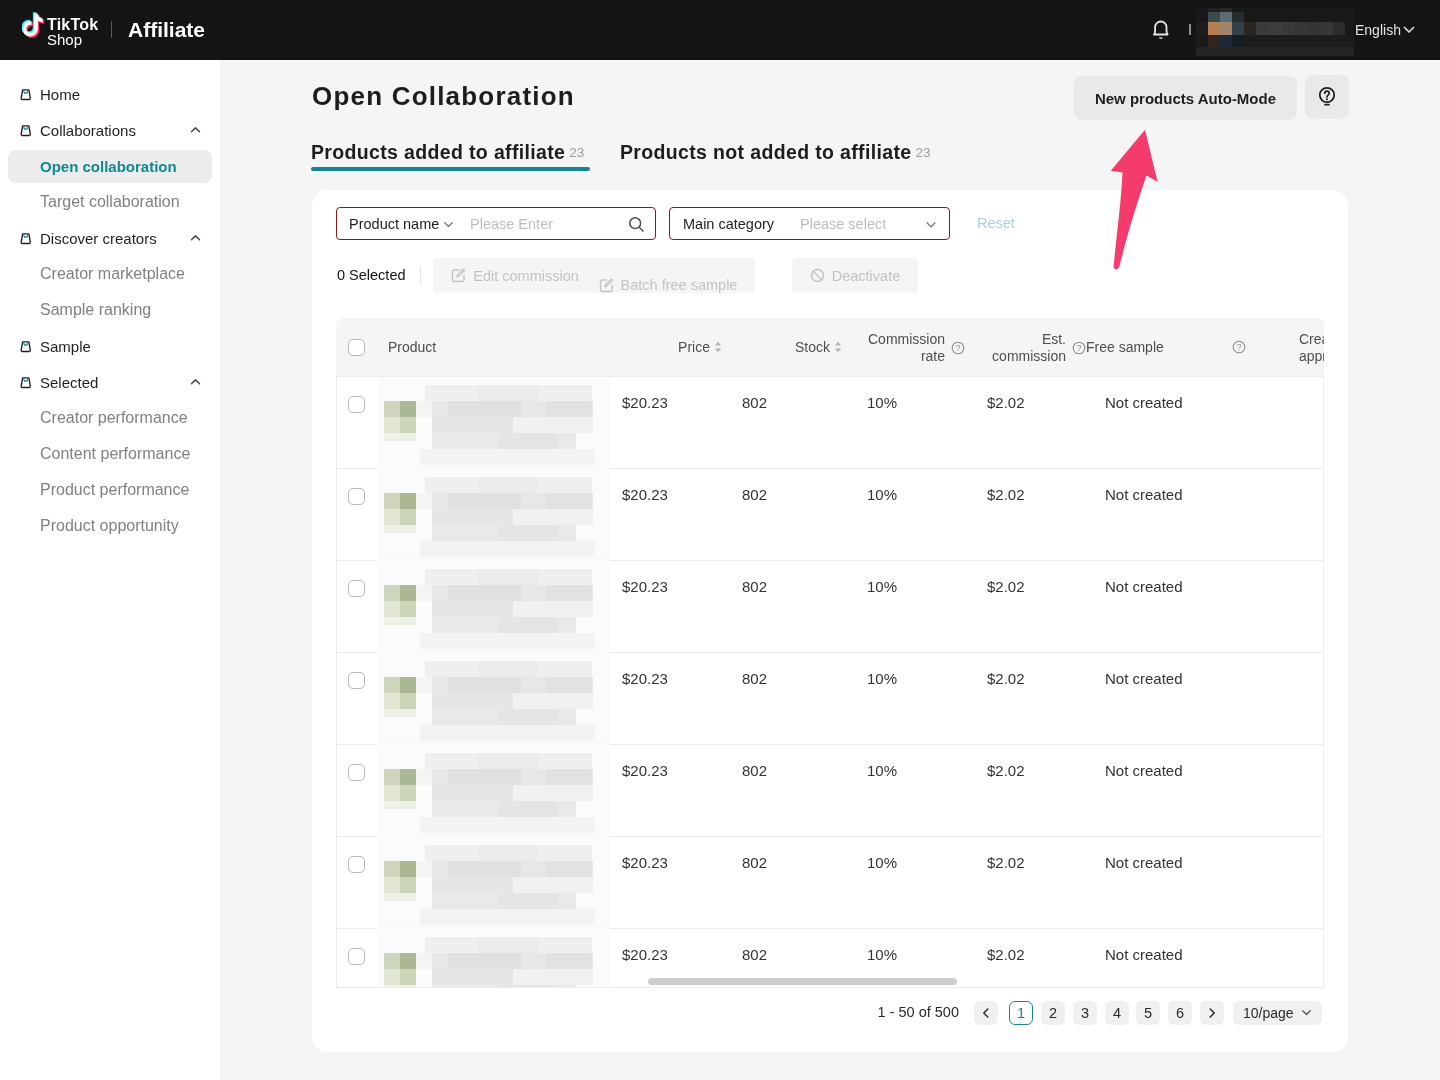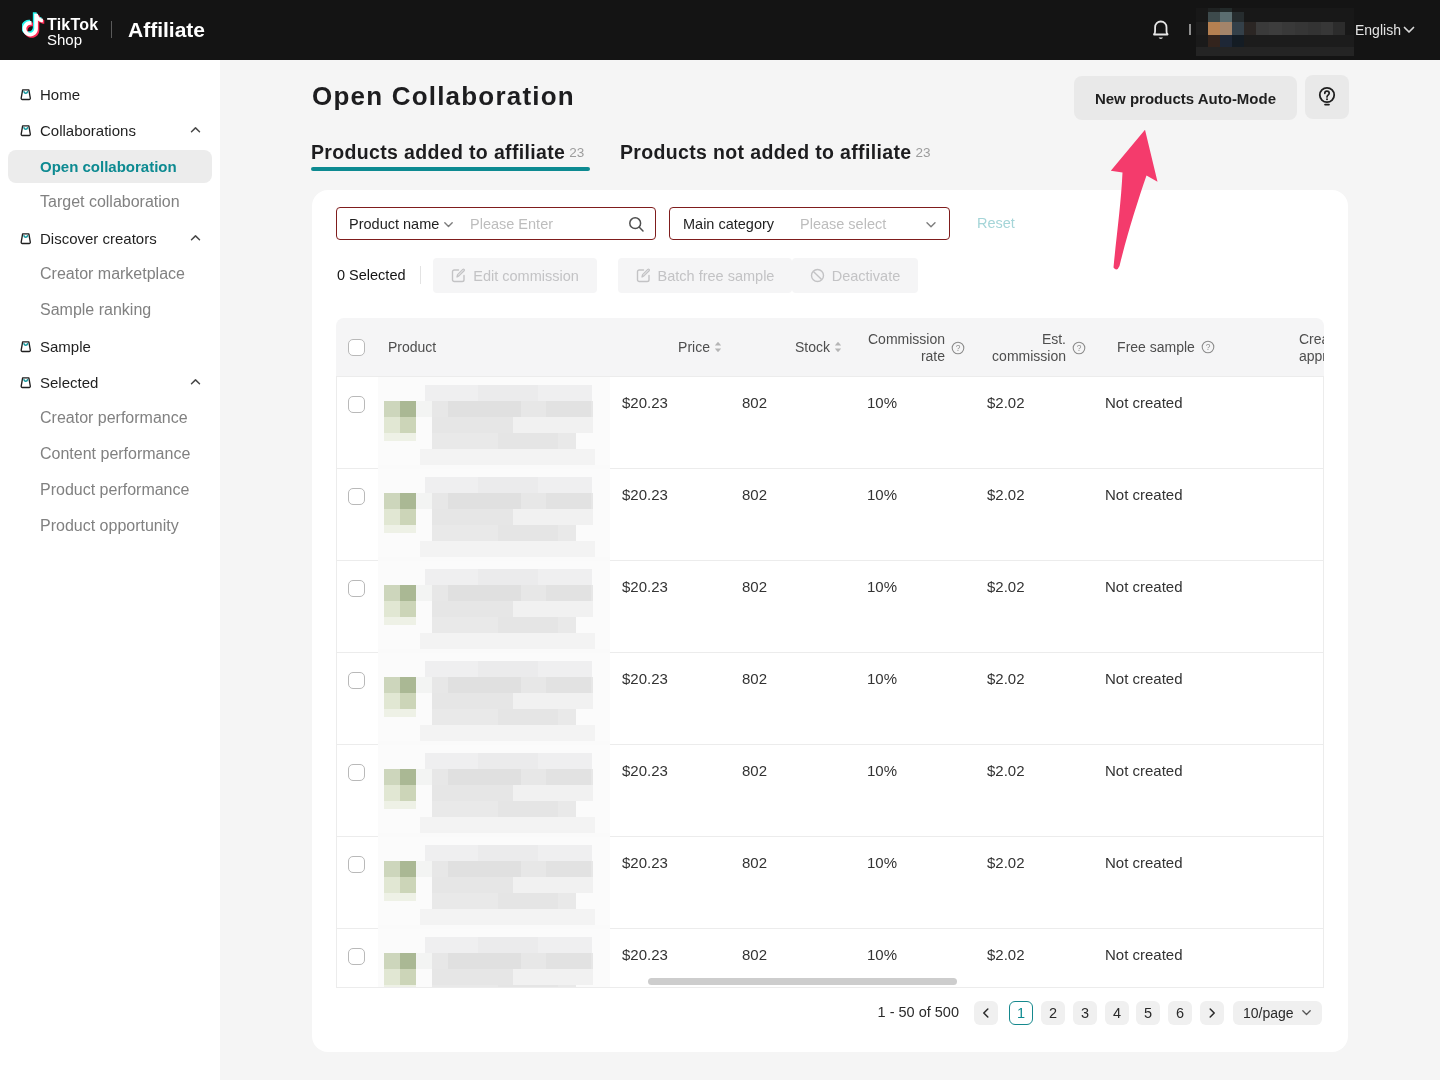--- a/index.html
+++ b/index.html
@@ -185,21 +185,21 @@
 <div class="abs" style="left:977px;top:215px;font-size:14.5px;color:#a5d5d8;">Reset</div>
 <div class="abs" style="left:337px;top:267px;font-size:14.5px;color:#141414;">0 Selected</div>
 <div class="abs" style="left:420px;top:266px;width:1px;height:18px;background:#e3e3e3;"></div>
 <div class="dis-btn" style="left:433px;width:164px;">
       <svg width="15" height="15" viewBox="0 0 15 15">
         <path d="M13 7.5 L13 11.7 A1.8 1.8 0 0 1 11.2 13.5 L3.3 13.5 A1.8 1.8 0 0 1 1.5 11.7 L1.5 3.8 A1.8 1.8 0 0 1 3.3 2 L7.5 2" fill="none" stroke="#c3c3c5" stroke-width="1.4" stroke-linecap="round"></path>
         <path d="M6 9 L6.6 6.6 L11.8 1.4 A0.9 0.9 0 0 1 13.1 2.7 L7.9 7.9 Z" fill="none" stroke="#c3c3c5" stroke-width="1.3" stroke-linejoin="round"></path>
       </svg>
       <span>Edit commission</span>
     </div>
-<div class="dis-btn" style="left:618px;width:174px;">
+<div class="dis-btn" style="left:581px;width:174px;align-items:flex-end;">
       <svg width="15" height="15" viewBox="0 0 15 15">
         <path d="M13 7.5 L13 11.7 A1.8 1.8 0 0 1 11.2 13.5 L3.3 13.5 A1.8 1.8 0 0 1 1.5 11.7 L1.5 3.8 A1.8 1.8 0 0 1 3.3 2 L7.5 2" fill="none" stroke="#c3c3c5" stroke-width="1.4" stroke-linecap="round"></path>
         <path d="M6 9 L6.6 6.6 L11.8 1.4 A0.9 0.9 0 0 1 13.1 2.7 L7.9 7.9 Z" fill="none" stroke="#c3c3c5" stroke-width="1.3" stroke-linejoin="round"></path>
       </svg>
       <span>Batch free sample</span>
     </div>
 <div class="dis-btn" style="left:792px;width:126px;">
       <svg width="15" height="15" viewBox="0 0 15 15">
         <circle cx="7.5" cy="7.5" r="6" fill="none" stroke="#c3c3c5" stroke-width="1.4"></circle>
         <path d="M3.4 3.6 L11.6 11.4" stroke="#c3c3c5" stroke-width="1.4"></path>
@@ -230,21 +230,21 @@
           <text x="7" y="9.9" text-anchor="middle" font-size="8.4" fill="#8c8c8c" font-family="Liberation Sans">?</text>
         </svg>
       </div>
   <div class="abs" style="left:620px;top:13px;width:130px;display:flex;justify-content:flex-end;align-items:center;gap:6px;">
         <span class="hlabel" style="text-align:right;line-height:16.5px;">Est.<br>commission</span>
         <svg width="14" height="14" viewBox="0 0 14 14">
           <circle cx="7" cy="7" r="5.8" fill="none" stroke="#8c8c8c" stroke-width="1.1"></circle>
           <text x="7" y="9.9" text-anchor="middle" font-size="8.4" fill="#8c8c8c" font-family="Liberation Sans">?</text>
         </svg>
       </div>
-  <div class="abs" style="left:750px;top:21px;width:160px;display:flex;justify-content:center;align-items:center;gap:6px;">
+  <div class="abs" style="left:750px;top:21px;width:160px;display:flex;justify-content:space-between;align-items:center;gap:6px;">
         <span class="hlabel">Free sample</span>
         <svg width="14" height="14" viewBox="0 0 14 14">
           <circle cx="7" cy="7" r="5.8" fill="none" stroke="#8c8c8c" stroke-width="1.1"></circle>
           <text x="7" y="9.9" text-anchor="middle" font-size="8.4" fill="#8c8c8c" font-family="Liberation Sans">?</text>
         </svg>
       </div>
   <div class="abs hlabel" style="left:963px;top:13px;line-height:16.5px;">Creator<br>approval</div>
 </div>
 <svg width="0" height="0" style="position:absolute;">
   <defs>

